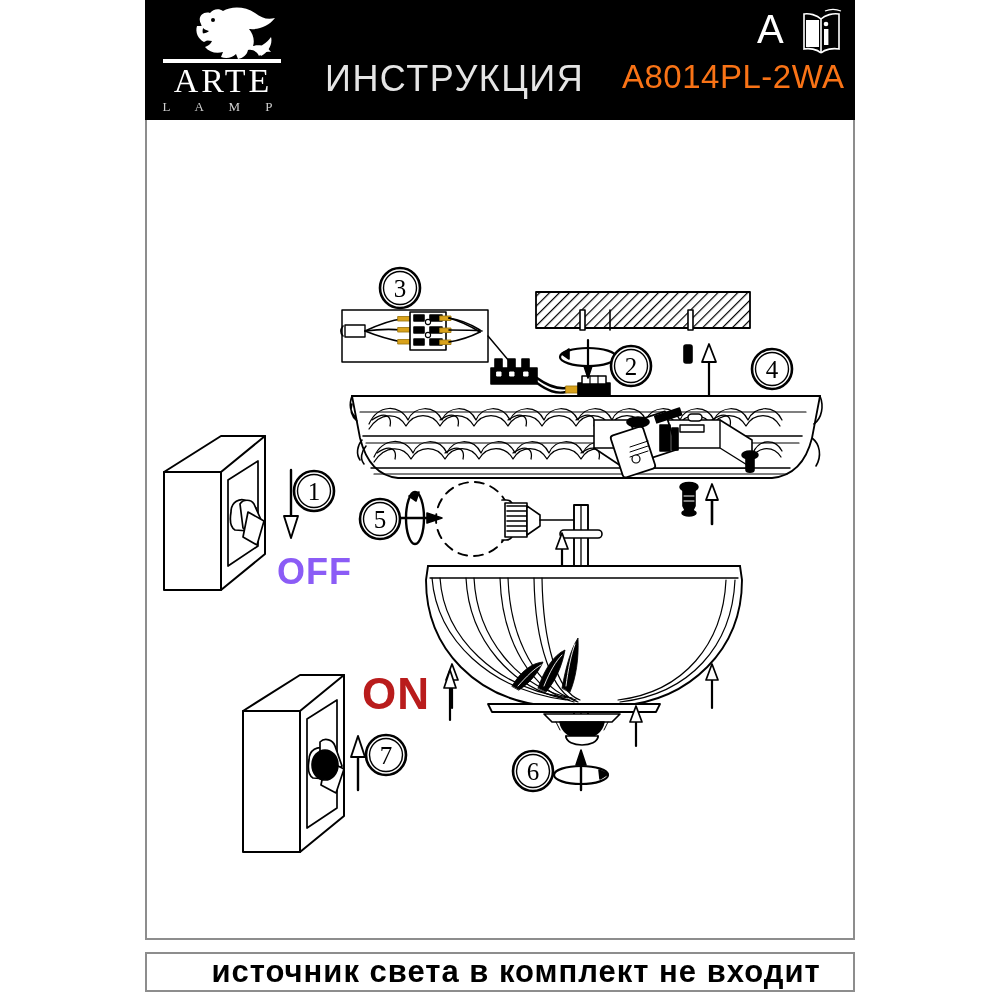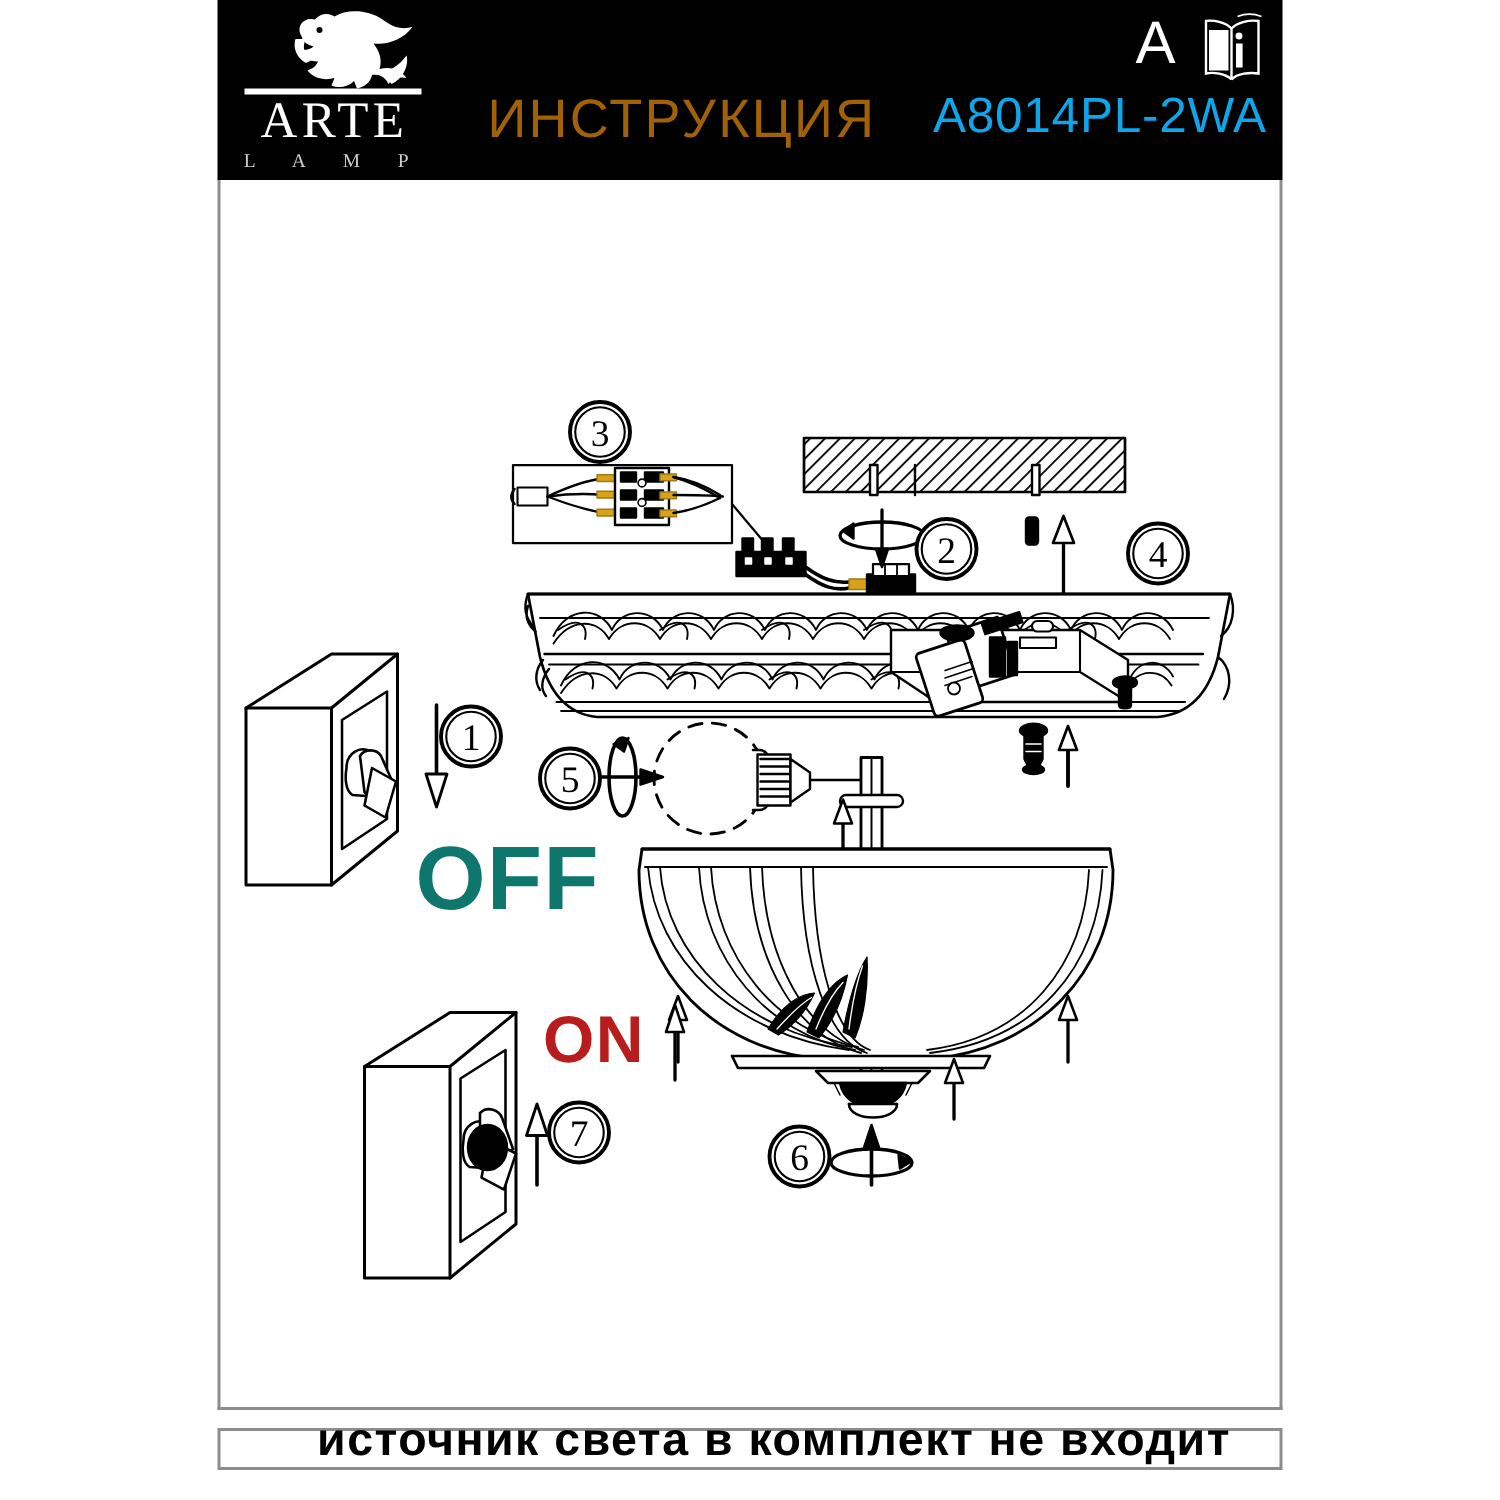--- a/index.html
+++ b/index.html
@@ -10,42 +10,42 @@
   .header{position:absolute;left:145px;top:0;width:710px;height:120px;background:#000000;}
   .logo-wrap{position:absolute;left:10px;top:2px;width:135px;height:116px;}
   .logo-griffin{position:absolute;left:8px;top:2px;width:120px;height:58px;}
   .logo-rule{position:absolute;left:8px;top:57px;width:118px;height:4px;background:#ffffff;}
   .logo-arte{position:absolute;left:0;top:60px;width:136px;text-align:center;color:#ffffff;
     font-family:"Liberation Serif",serif;font-size:34px;letter-spacing:3px;line-height:38px;}
   .logo-lamp{position:absolute;left:0;top:97px;width:136px;text-align:center;color:#cfcfcf;
     font-family:"Liberation Serif",serif;font-size:13px;letter-spacing:11px;}
   .hdr-en{position:absolute;left:180px;top:16px;color:#ffffff;font-size:23px;letter-spacing:2.4px;
     font-family:"Liberation Sans",sans-serif;}
-  .hdr-ru{position:absolute;left:180px;top:58px;color:#a16207;font-size:36px;letter-spacing:1.5px;
+  .hdr-ru{position:absolute;left:180px;top:58px;color:#e5e5e5;font-size:36px;letter-spacing:1.5px;
     font-family:"Liberation Sans",sans-serif;}
-  .hdr-code{position:absolute;left:477px;top:58px;color:#0ea5e9;font-size:33px;letter-spacing:0.5px;
+  .hdr-code{position:absolute;left:477px;top:58px;color:#f97316;font-size:33px;letter-spacing:0.5px;
     font-family:"Liberation Sans",sans-serif;}
   .hdr-A{position:absolute;left:612px;top:9px;color:#ffffff;font-size:40px;line-height:40px;
     font-family:"Liberation Sans",sans-serif;}
   .hdr-book{position:absolute;left:655px;top:8px;width:44px;height:48px;}
 
   
   .frame{position:absolute;left:145px;top:120px;width:710px;height:820px;
     border:2px solid #8d8d8d;border-top:none;box-sizing:border-box;background:#fff;}
-  .footer{position:absolute;left:145px;top:952px;width:710px;height:28px;
+  .footer{position:absolute;left:145px;top:952px;width:710px;height:40px;
     border:2px solid #8d8d8d;box-sizing:border-box;background:#fff;
     display:flex;align-items:flex-end;justify-content:center;padding-left:32px;}
   .footer-text{font-size:31px;font-weight:bold;letter-spacing:1px;color:#000;white-space:nowrap;
     font-family:"Liberation Sans",sans-serif;}
 
   
   .art{position:absolute;left:0;top:0;width:1000px;height:1000px;pointer-events:none;}
 
   
-  .lbl-off{position:absolute;left:277px;top:551px;font-size:60px;font-weight:bold;color:#0f766e;
+  .lbl-off{position:absolute;left:277px;top:551px;font-size:36px;font-weight:bold;color:#8b5cf6;
     font-family:"Liberation Sans",sans-serif;letter-spacing:1px;}
   .lbl-on{position:absolute;left:362px;top:669px;font-size:44px;font-weight:bold;color:#b91c1c;
     font-family:"Liberation Sans",sans-serif;letter-spacing:1px;}
 </style>
 </head>
 <body>
 
 <div id="page">
 
   <div class="header">

